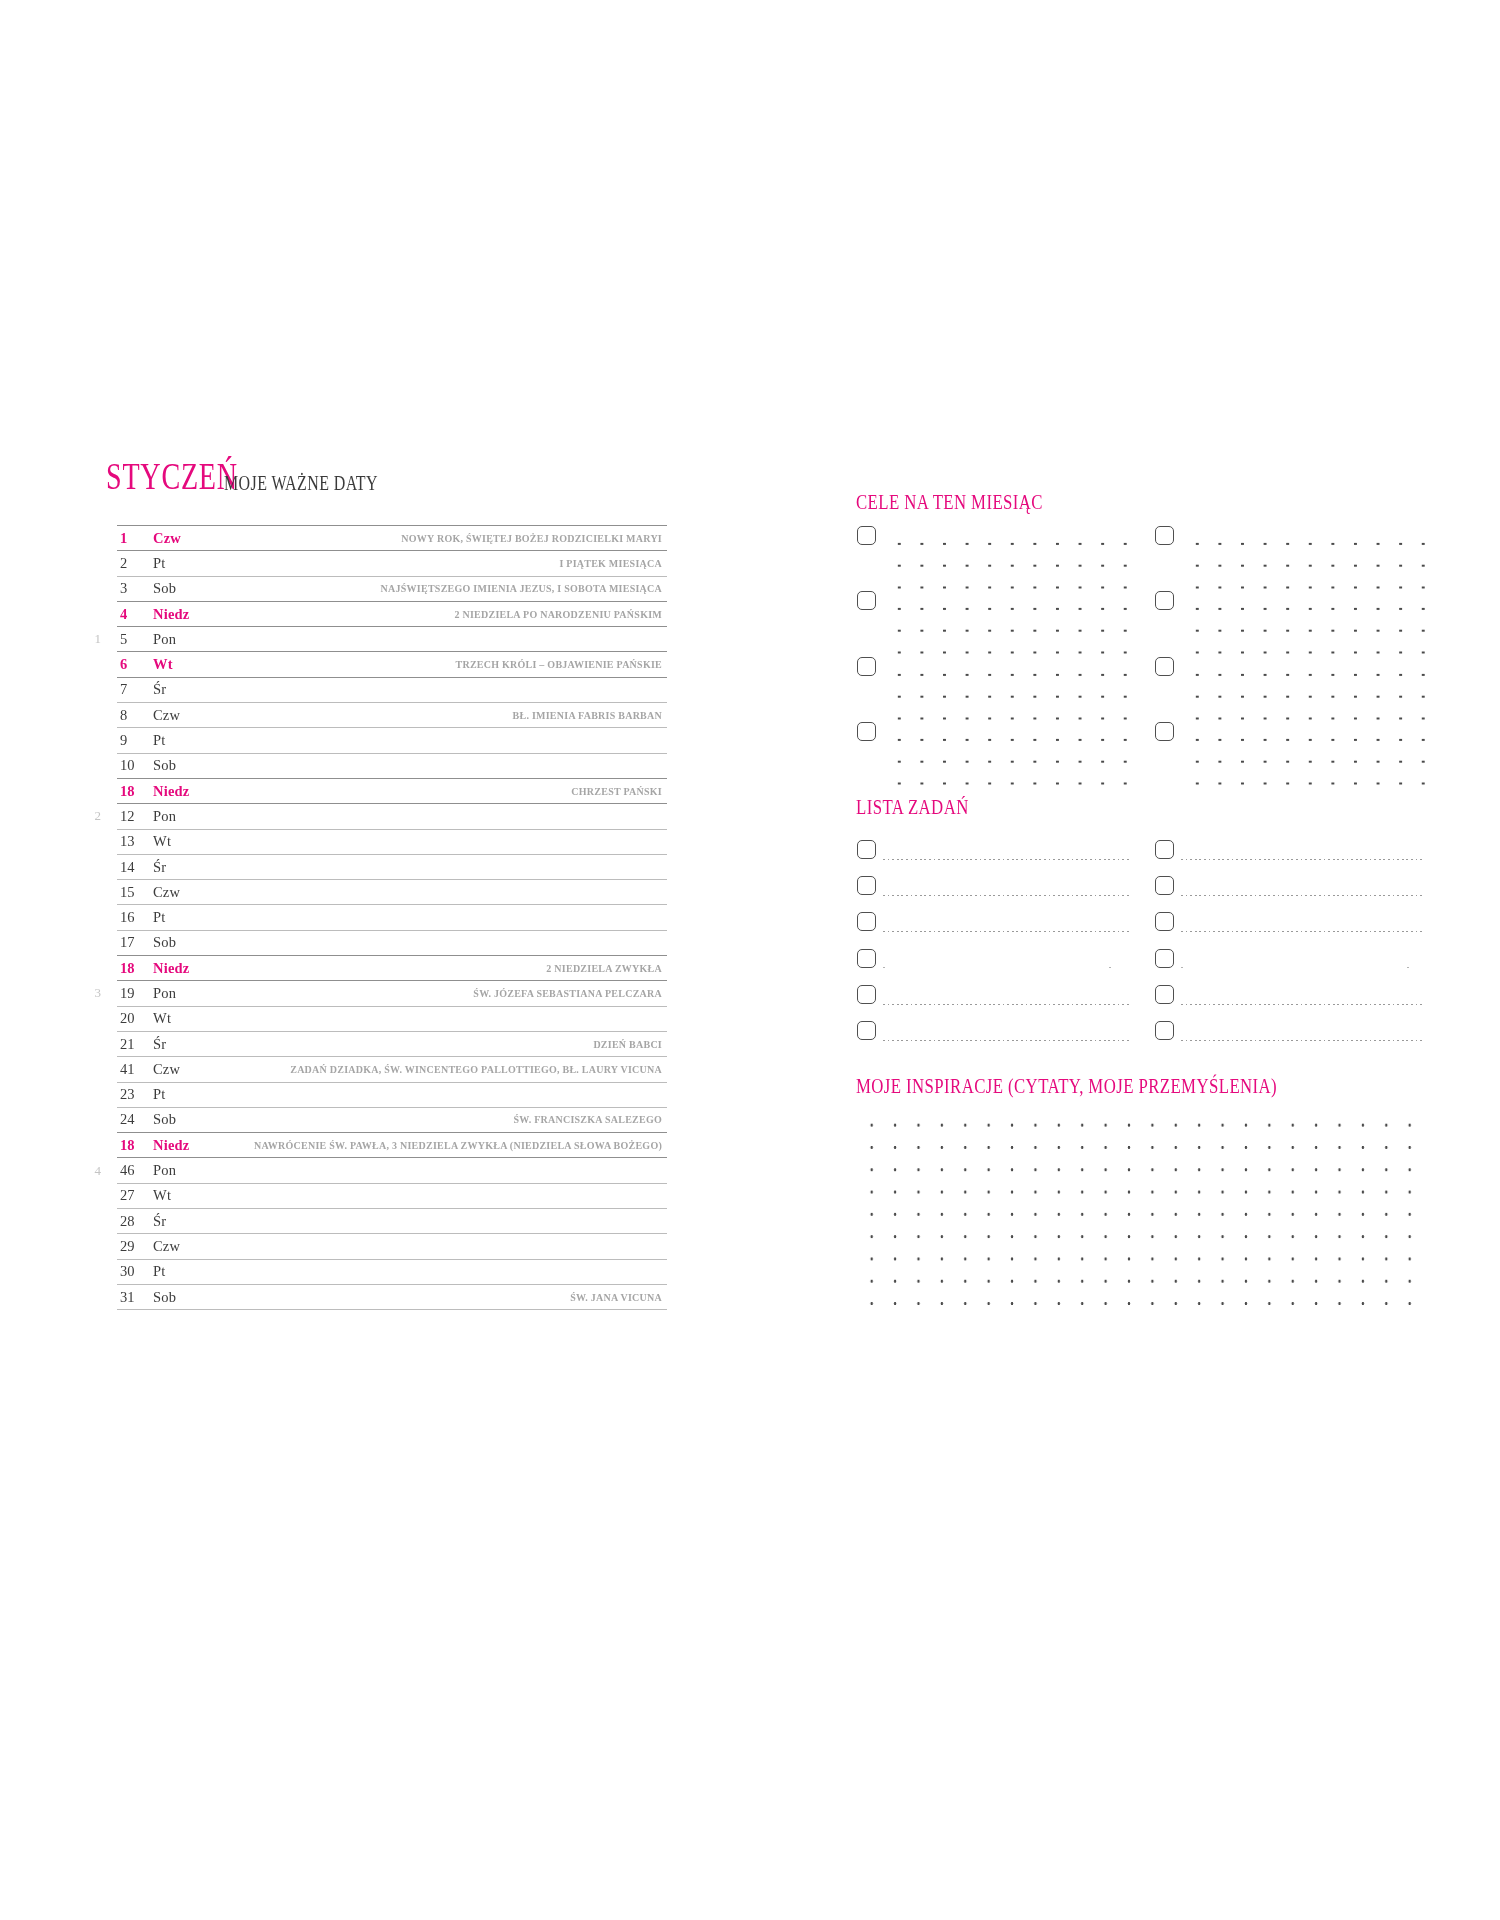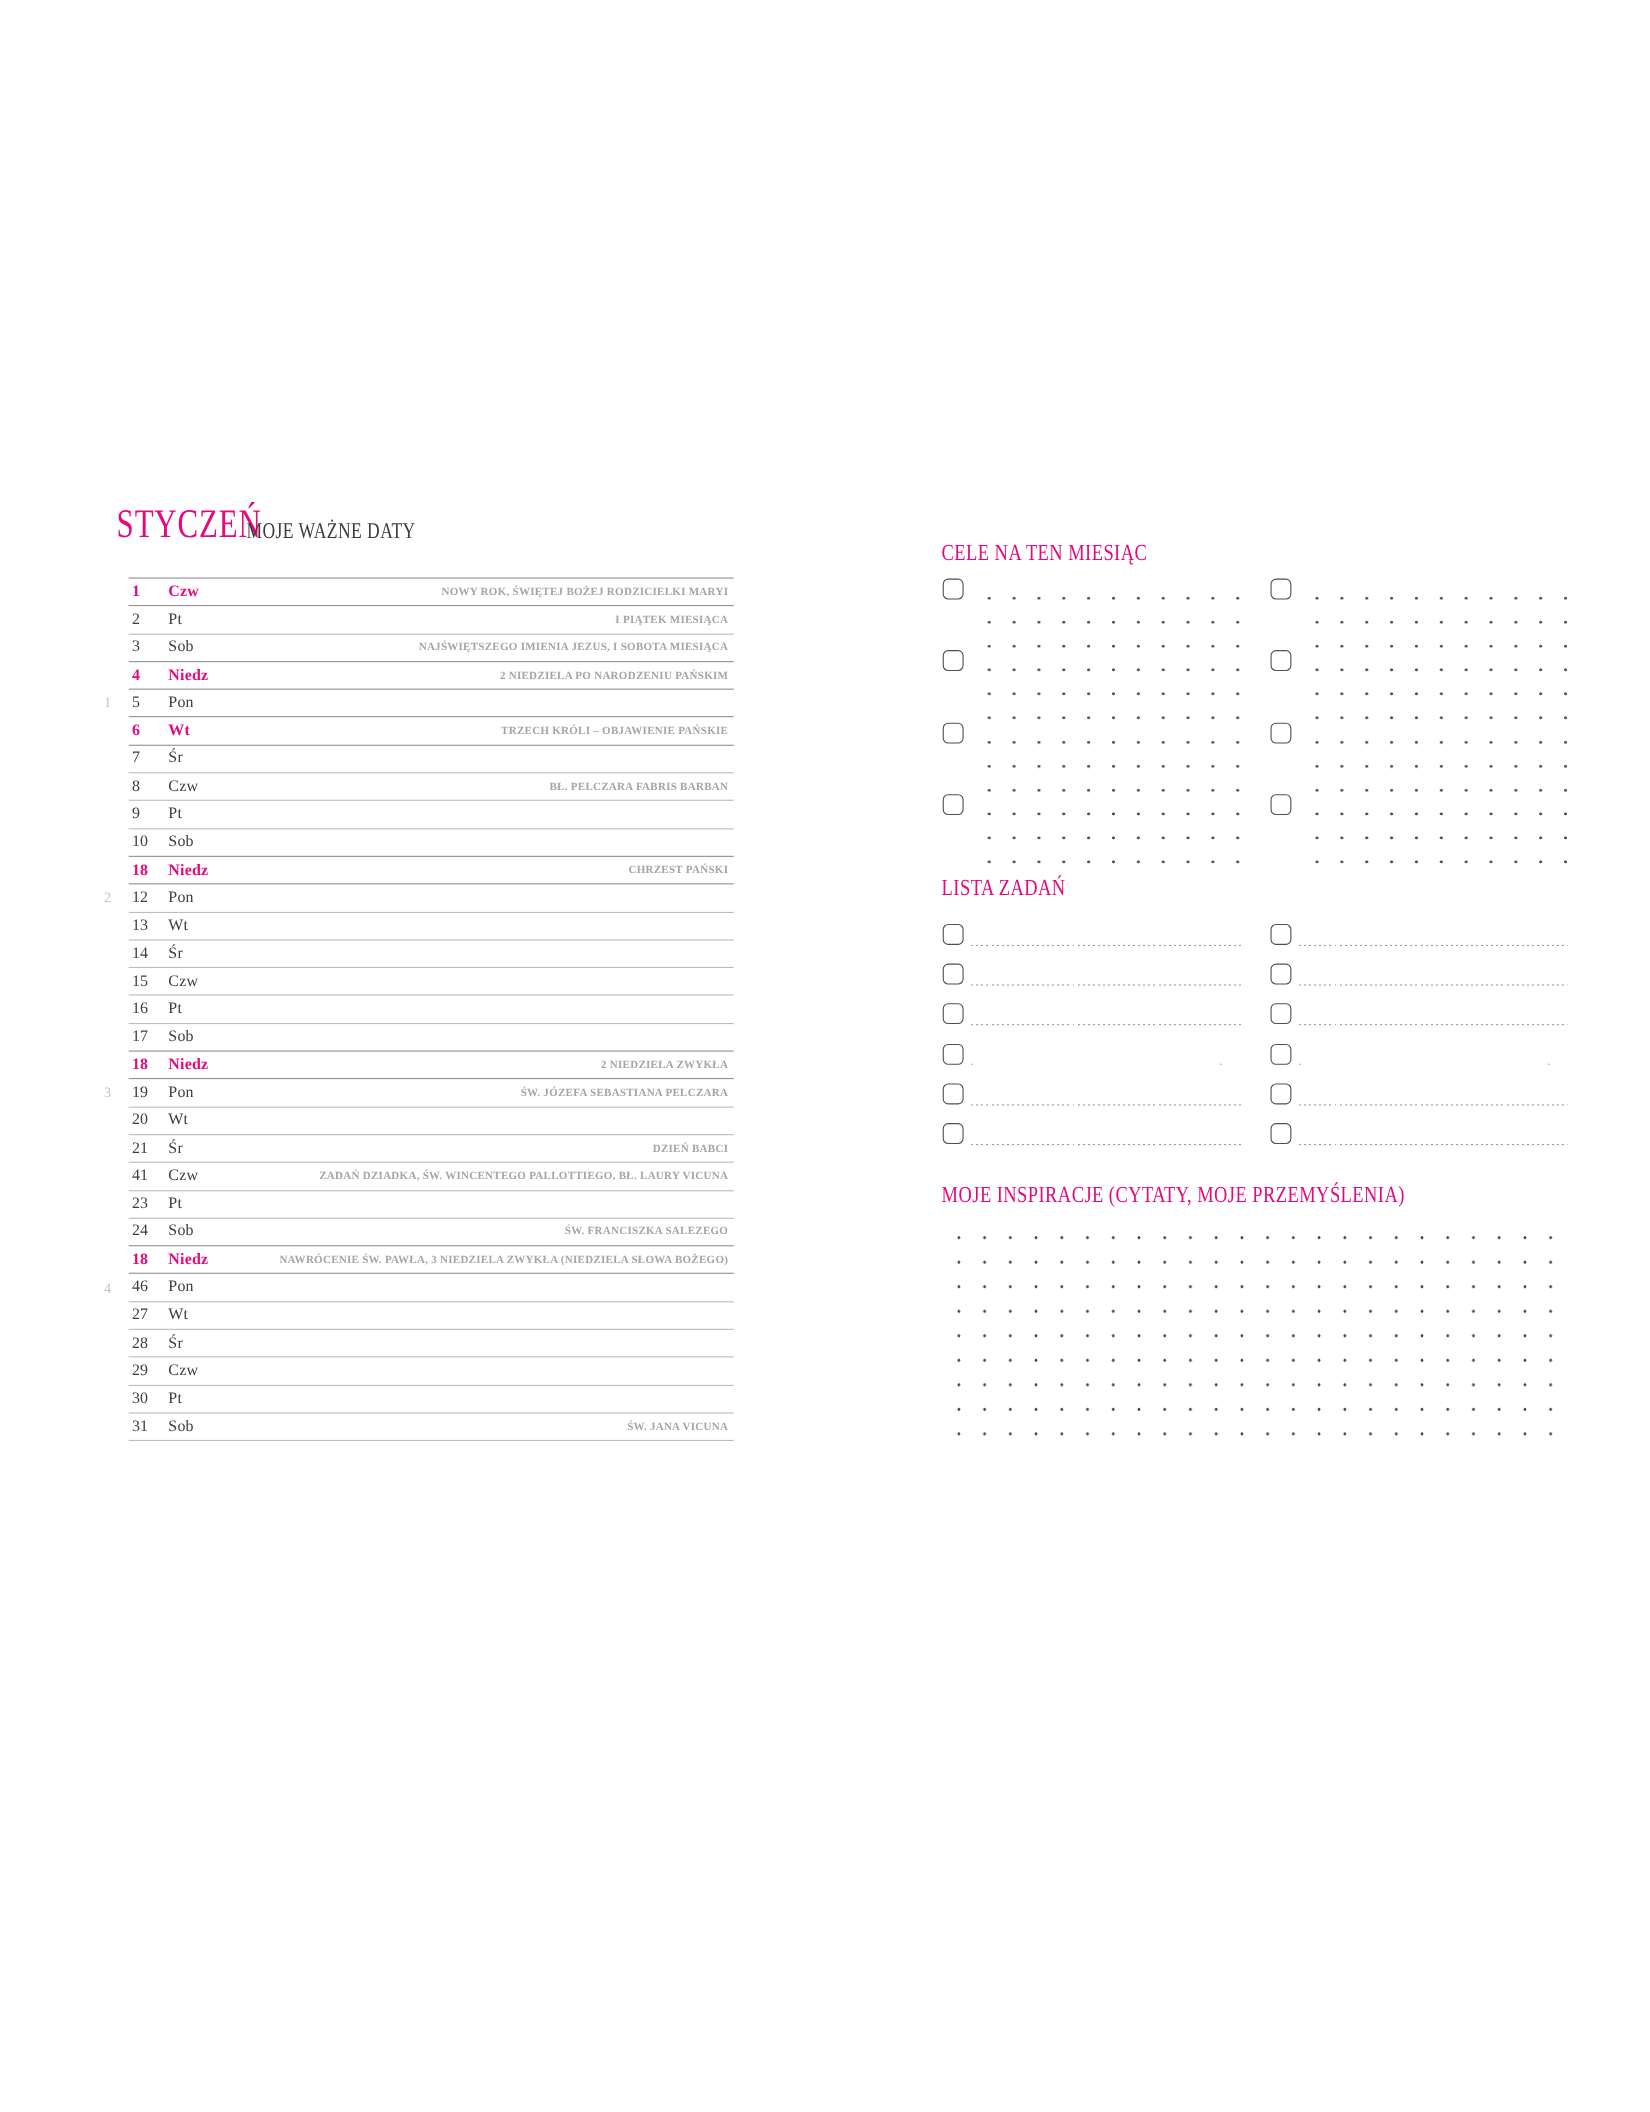--- a/index.html
+++ b/index.html
@@ -125,21 +125,21 @@
       <div class="cal-row">
         <span class="week-num"></span>
         <span class="day-num">7</span>
         <span class="weekday">Śr</span>
         <span class="note"></span>
       </div>
       <div class="cal-row">
         <span class="week-num"></span>
         <span class="day-num">8</span>
         <span class="weekday">Czw</span>
-        <span class="note">BŁ. PELCZARA FABRIS BARBAN</span>
+        <span class="note">BŁ. IMIENIA FABRIS BARBAN</span>
       </div>
       <div class="cal-row">
         <span class="week-num"></span>
         <span class="day-num">9</span>
         <span class="weekday">Pt</span>
         <span class="note"></span>
       </div>
       <div class="cal-row dark-b">
         <span class="week-num"></span>
         <span class="day-num">10</span>

